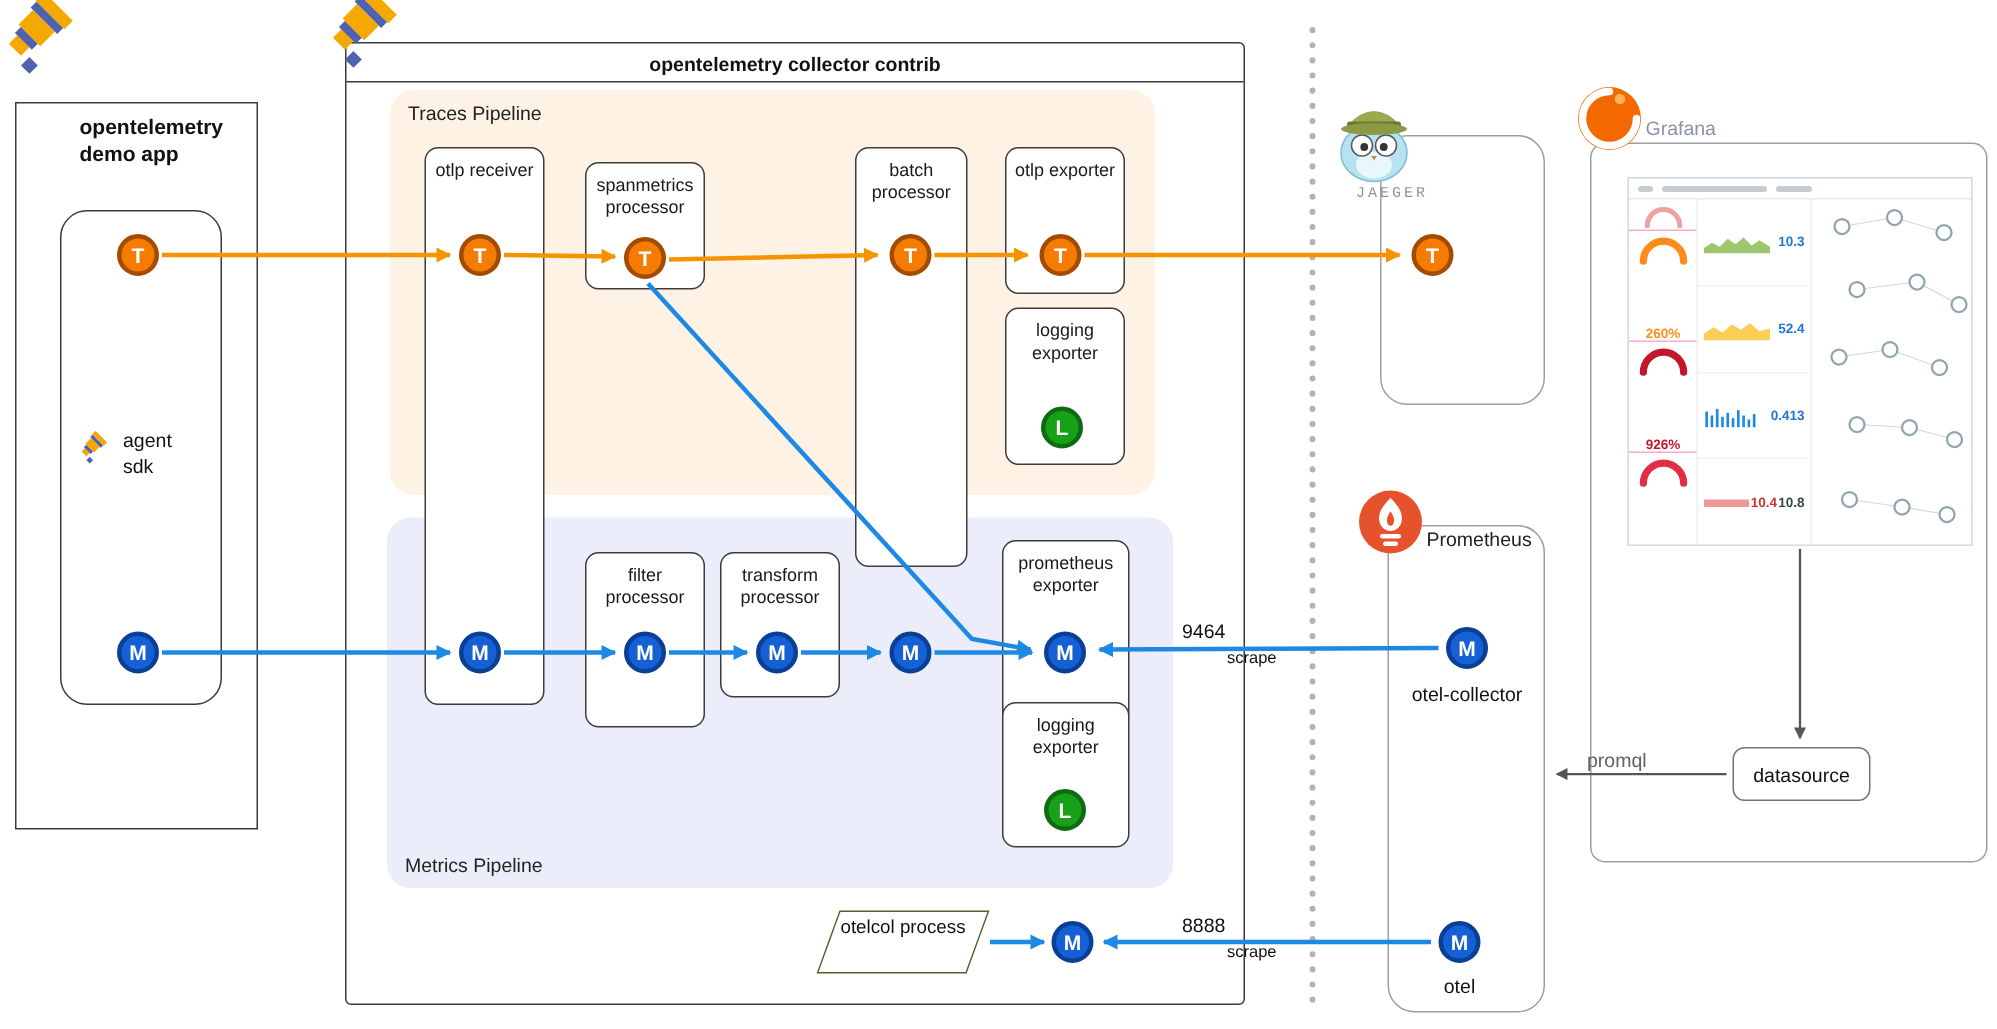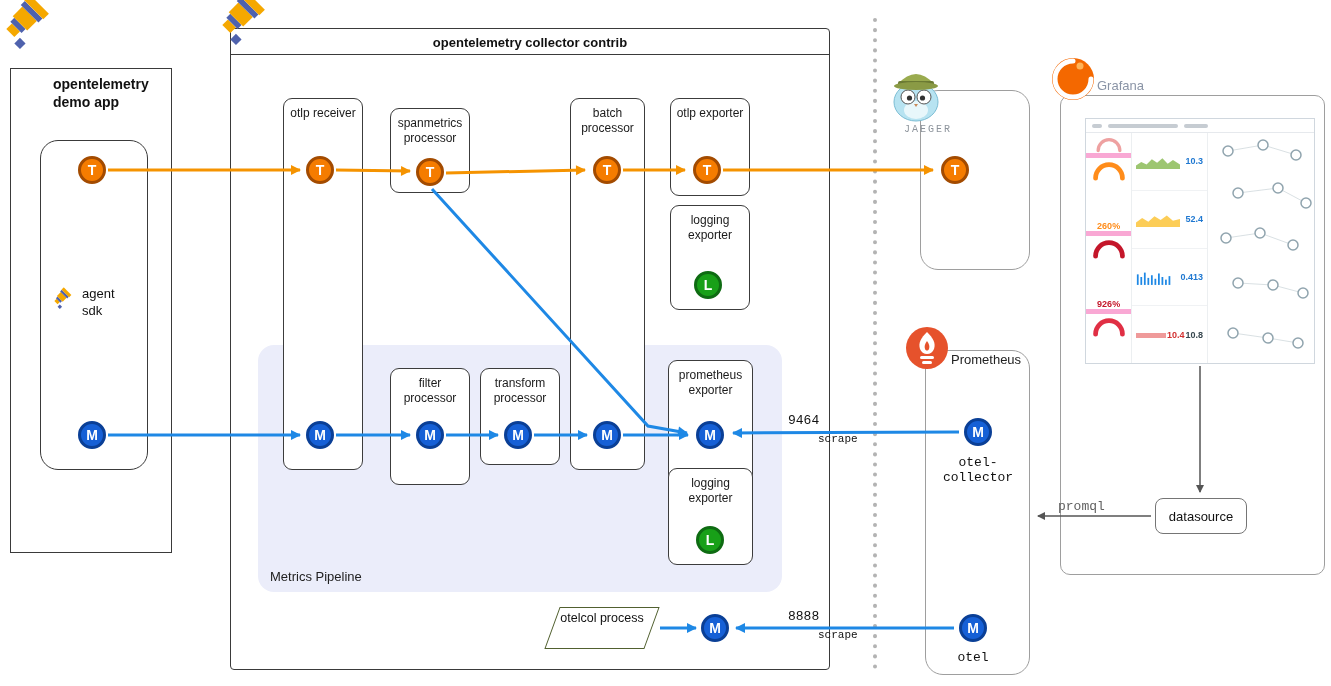--- a/index.html
+++ b/index.html
@@ -11,21 +11,21 @@
   .pipeline{position:absolute;border-radius:16px;}
   .pipeline-label{position:absolute;font-size:13px;color:#222;}
   .node{position:absolute;background:#fff;border:1px solid #3c3c3c;border-radius:9px;box-sizing:border-box;
         text-align:center;font-size:12px;line-height:1.25;padding-top:7px;color:#1a1a1a;}
   .badge{position:absolute;width:28px;height:28px;border-radius:50%;box-sizing:border-box;display:flex;
          align-items:center;justify-content:center;font-weight:bold;font-size:14px;color:#fff;z-index:10;}
   .badge.t{background:#f57c00;border:3px solid #a34b00;}
   .badge.m{background:#1660d6;border:3px solid #0a3f96;}
   .badge.l{background:#18a018;border:3px solid #0e6b12;}
   .overlay{position:absolute;left:0;top:0;z-index:5;pointer-events:none;}
-  .lbl{position:absolute;font-size:13px;color:#111;z-index:11;font-family:Liberation Mono, monospace;}
+  .lbl{position:absolute;font-size:13px;color:#111;z-index:11;}
   .lbl.small{font-size:11px;}
   .lbl.gray{color:#616161;}
   .title-bar{padding:6px 0 4px 0;border-bottom:1px solid #3a3a3a;text-align:center;font-weight:bold;font-size:13px;}
   .demo-title{padding:6px 8px 0 42px;font-weight:bold;font-size:14px;line-height:1.3;}
   .agent-label{position:absolute;left:58px;top:286px;display:flex;gap:4px;z-index:11;font-size:13px;line-height:1.3;}
   .agent-label .txt{width:42px;}
   .logo{position:absolute;z-index:8;}
   .jaeger-word{position:absolute;font-size:10px;letter-spacing:2px;color:#8d949c;text-align:center;z-index:11;}
   .brand-label{position:absolute;font-size:13px;z-index:11;text-align:right;}
   .para{position:absolute;left:552px;top:607px;width:100px;height:42px;background:#fff;border:1px solid #51602f;
@@ -35,21 +35,21 @@
         background:#fff;box-sizing:border-box;display:flex;align-items:center;justify-content:center;font-size:13px;z-index:6;}
   
   .dash{position:absolute;left:1085px;top:118px;width:230px;height:246px;background:#fff;border:1px solid #d0d7de;
         box-sizing:border-box;z-index:6;overflow:hidden;}
   .dash-header{height:13px;border-bottom:1px solid #e6e9ed;display:flex;align-items:center;gap:6px;padding:0 6px;}
   .ph-bar{height:4px;background:#c6ccd2;border-radius:2px;}
   .dash-body{display:flex;height:231px;}
   .dash-col-l{width:46px;border-right:1px solid #eceff1;display:flex;flex-direction:column;}
   .dash-col-m{width:76px;border-right:1px solid #eceff1;display:flex;flex-direction:column;}
   .dash-col-r{width:106px;position:relative;}
-  .gauge-cell{flex:1;display:flex;flex-direction:column;align-items:center;justify-content:center;border-bottom:5px solid #f9a8d4;gap:42px;}
+  .gauge-cell{flex:1;display:flex;flex-direction:column;align-items:center;justify-content:center;border-bottom:1px solid #f9a8d4;gap:42px;}
   .gauge-val{font-size:9px;font-weight:bold;margin-top:-2px;}
   .g0{color:#ff8c1a;} .g1{color:#c4162a;} .g2{color:#e02f44;}
   .mini-row{flex:1;display:flex;align-items:center;justify-content:space-between;padding:2px 4px;border-bottom:1px solid #f0f2f4;}
   .stat{font-size:9px;font-weight:bold;color:#1f78d1;}
   .stat.red{color:#d23030;} .stat.dark{color:#37474f;}
 </style>
 </head>
 <body>
 
 <div class="canvas">
@@ -90,31 +90,34 @@
         <rect x="18" y="3" width="12" height="18" fill="#f5a800"></rect>
         <rect x="30" y="1" width="5" height="22" fill="#4f62ad"></rect>
         <rect x="35" y="0" width="7" height="24" fill="#f5a800"></rect>
       </svg>
   </div>
 
   <div class="frame" style="left:230px;top:28px;width:600px;height:642px;border-radius:4px;">
     <div class="title-bar">opentelemetry collector contrib</div>
   </div>
 
+  <div class="pipeline" style="left:260px;top:60px;width:510px;height:270px;background:#fdf2e3;">
+    <div class="pipeline-label" style="left:12px;top:8px;">Traces Pipeline</div>
+  </div>
   <div class="pipeline" style="left:258px;top:345px;width:524px;height:247px;background:#ebedfa;">
     <div class="pipeline-label" style="left:12px;bottom:8px;">Metrics Pipeline</div>
   </div>
 
   <div class="node" style="left:283px;top:98px;width:80px;height:372px;">
     <span>otlp receiver</span>
   </div>
   <div class="node" style="left:390px;top:108px;width:80px;height:85px;">
     <span>spanmetrics processor</span>
   </div>
-  <div class="node" style="left:570px;top:98px;width:75px;height:372px;">
+  <div class="node" style="left:570px;top:98px;width:75px;height:280px;">
     <span>batch processor</span>
   </div>
   <div class="node" style="left:670px;top:98px;width:80px;height:98px;">
     <span>otlp exporter</span>
   </div>
   <div class="node" style="left:670px;top:205px;width:80px;height:105px;">
     <span>logging exporter</span>
   </div>
   <div class="node" style="left:390px;top:368px;width:80px;height:117px;">
     <span>filter processor</span>

